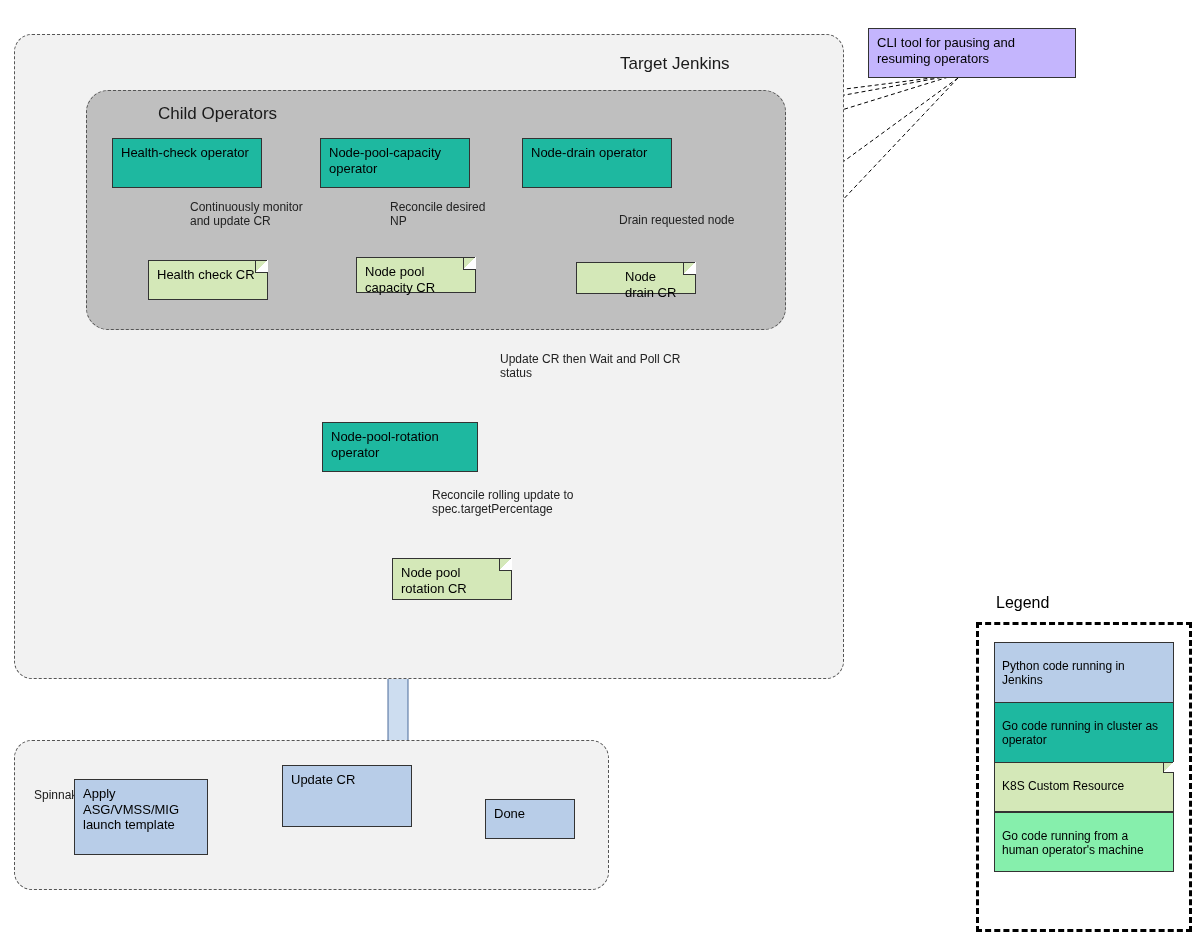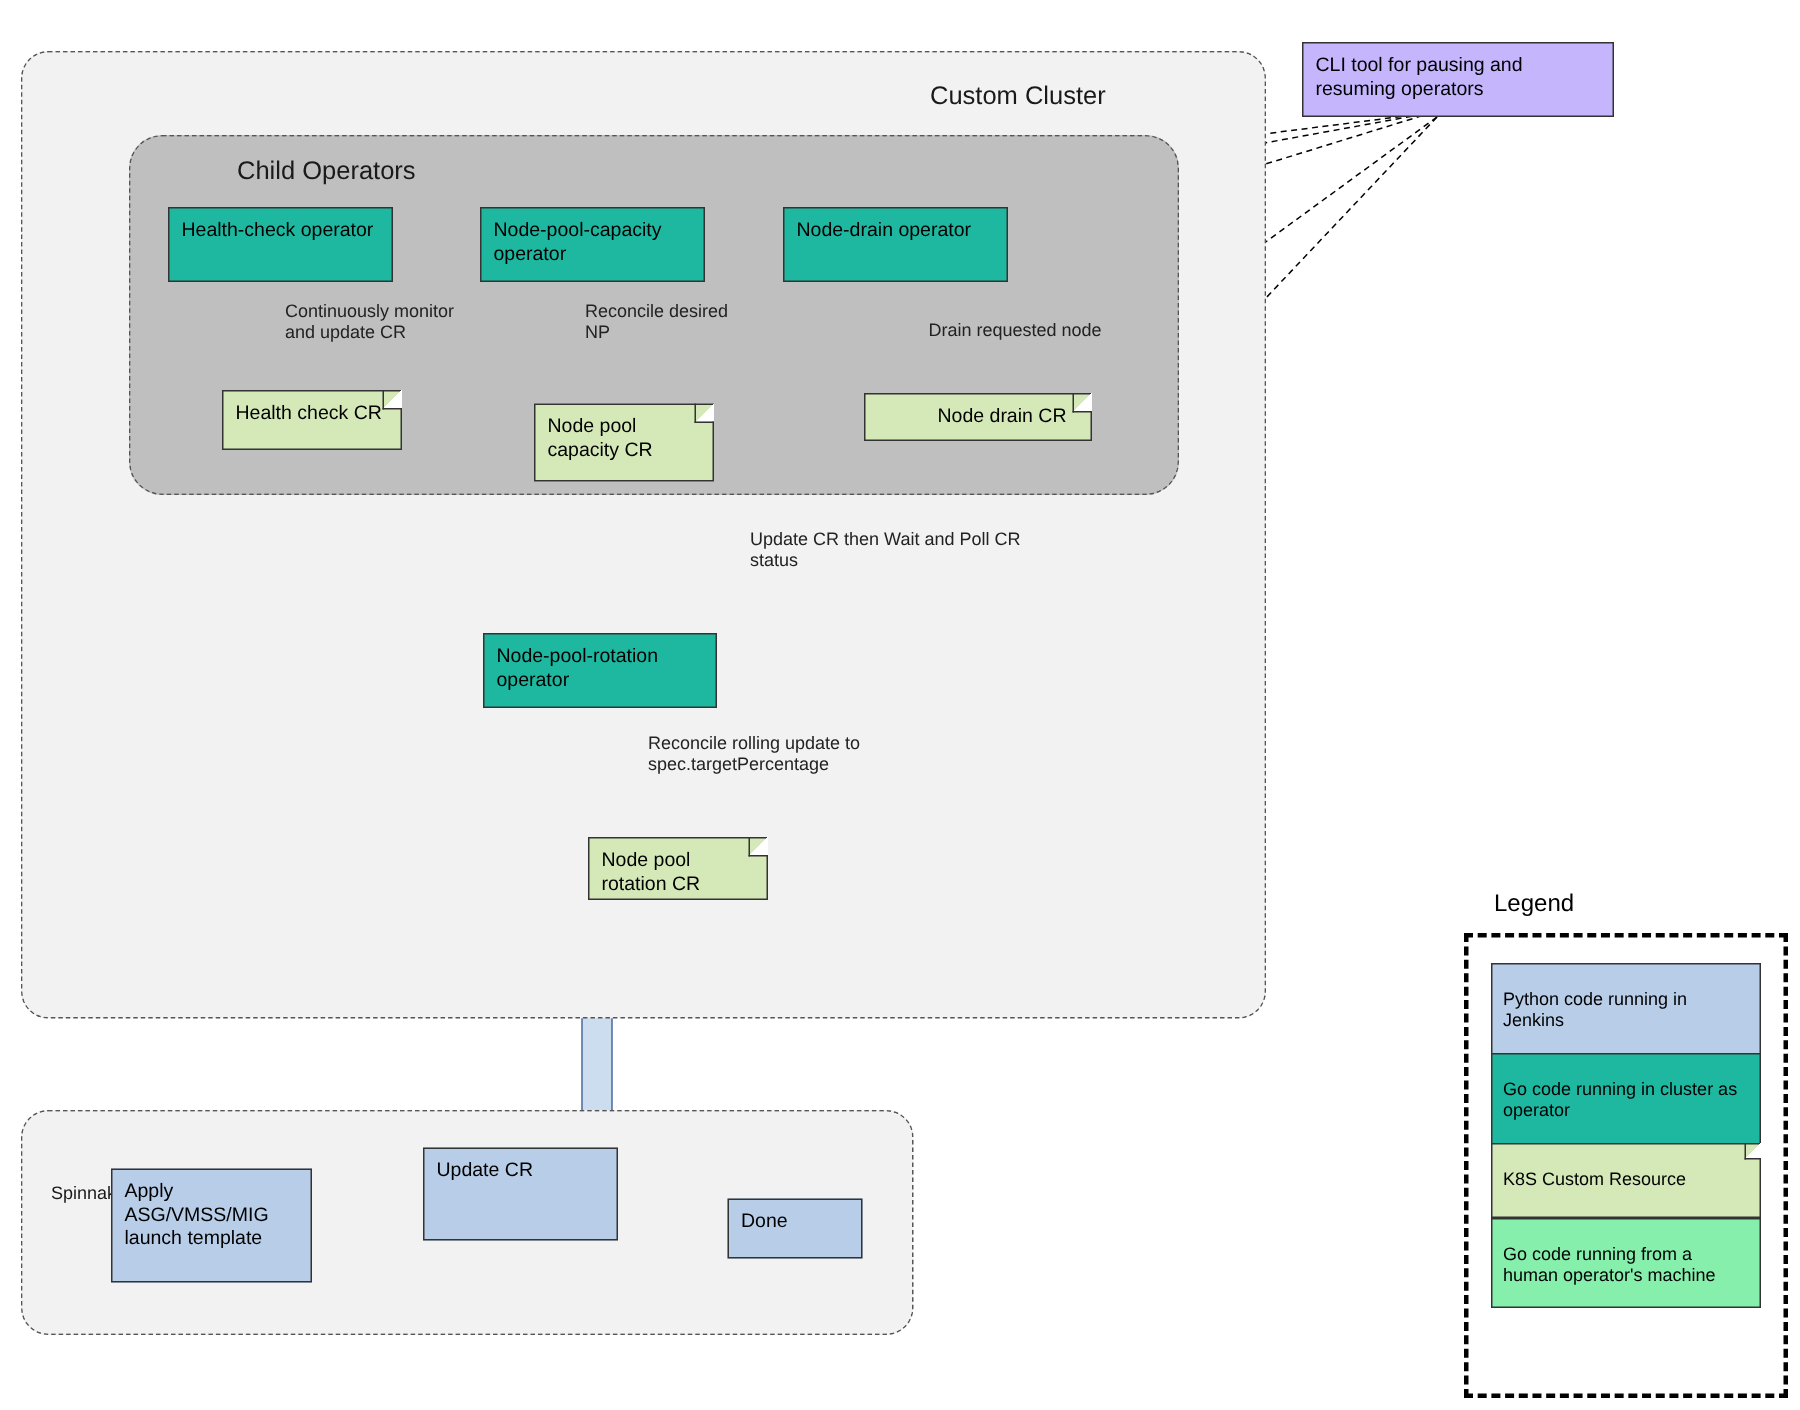--- a/index.html
+++ b/index.html
@@ -135,37 +135,37 @@
 
   <line x1="955" y1="75" x2="265" y2="163" stroke="#000" stroke-width="1" stroke-dasharray="4 3"></line>
   <line x1="955" y1="75" x2="470" y2="163" stroke="#000" stroke-width="1" stroke-dasharray="4 3"></line>
   <line x1="955" y1="75" x2="670" y2="163" stroke="#000" stroke-width="1" stroke-dasharray="4 3"></line>
   <line x1="958" y1="78" x2="470" y2="434" stroke="#000" stroke-width="1" stroke-dasharray="4 3"></line>
   <line x1="958" y1="78" x2="475" y2="589" stroke="#000" stroke-width="1" stroke-dasharray="4 3"></line>
 </svg>
 
 <div class="container" style="left:14px; top:34px; width:830px; height:645px; background:#f2f2f2;">
 </div>
-<div class="container-title" style="left:620px; top:54px;">Custom Cluster</div>
+<div class="container-title" style="left:620px; top:54px;">Target Jenkins</div>
 
 <div class="container" style="left:86px; top:90px; width:700px; height:240px; background:#bfbfbf; border-radius:22px;">
 </div>
 <div class="container-title" style="left:158px; top:104px; font-size:17px;">Child Operators</div>
 
 <div class="box teal" style="left:112px; top:138px; width:150px; height:50px;">Health-check operator</div>
 
 <div class="box teal" style="left:320px; top:138px; width:150px; height:50px;">Node-pool-capacity operator</div>
 
 <div class="box teal" style="left:522px; top:138px; width:150px; height:50px;">Node-drain operator</div>
 
 <div class="green-cr" style="left:112px; top:260px; width:120px; height:40px;">Health check CR</div>
 
-<div class="green-cr" style="left:320px; top:269px; width:120px; height:52px;">Node pool capacity CR</div>
-
-<div class="green-cr" style="left:540px; top:262px; width:152px; height:32px;padding-left:48px;">Node drain CR</div>
+<div class="green-cr" style="left:320px; top:257px; width:120px; height:36px;">Node pool capacity CR</div>
+
+<div class="green-cr" style="left:540px; top:262px; width:120px; height:32px;padding-left:48px;">Node drain CR</div>
 
 <div class="label" style="left:190px; top:200px; width:130px;">Continuously monitor and update CR</div>
 
 <div class="label" style="left:390px; top:200px; width:110px;">Reconcile desired NP</div>
 
 <div class="label" style="left:590px; top:213px; width:120px;margin-left:29px;">Drain requested node</div>
 
 <div class="box teal" style="left:322px; top:422px; width:156px; height:50px;">Node-pool-rotation operator</div>
 
 <div class="green-cr" style="left:356px; top:558px; width:120px; height:42px;">Node pool rotation CR</div>

